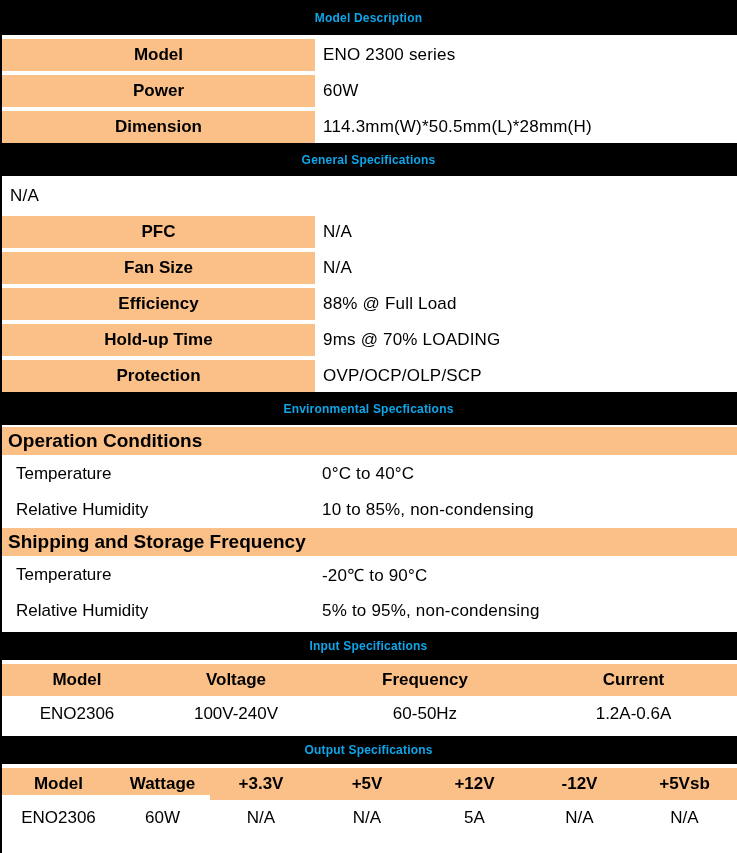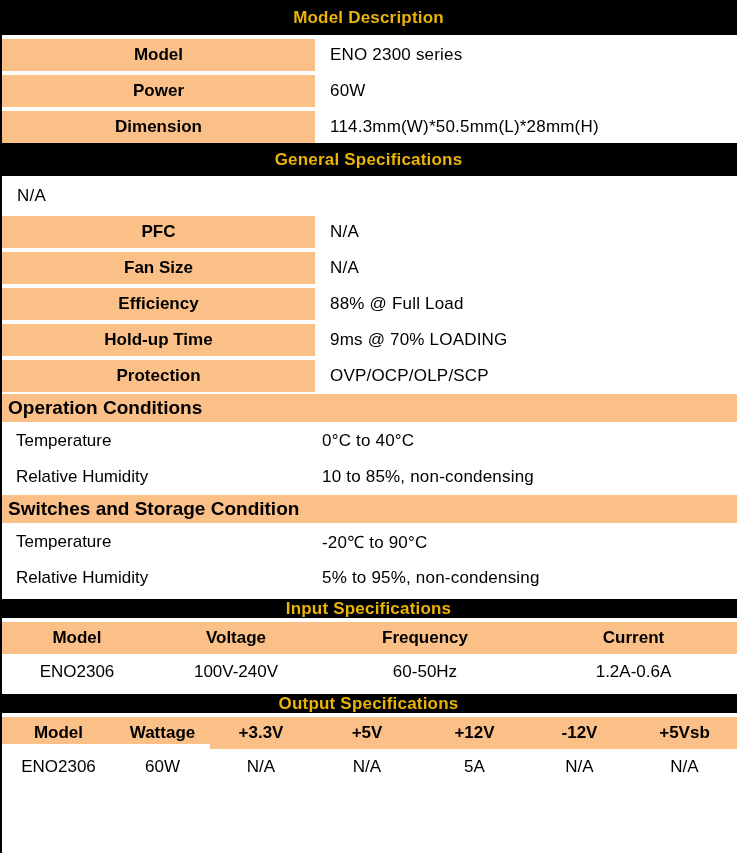--- a/index.html
+++ b/index.html
@@ -4,30 +4,30 @@
 <style>
   * { margin:0; padding:0; box-sizing:border-box; }
   html,body { width:737px; height:853px; overflow:hidden; background:#fff;
     font-family:"Liberation Sans", sans-serif; color:#000; }
   #page { position:relative; width:737px; height:853px; }
 
   
   .left-rule { position:absolute; left:0; top:0; width:2px; height:853px; background:#000; z-index:4; }
 
   
-  .band { height:33px; background:#000; color:#eab308; display:flex; align-items:center;
-          justify-content:center; font-weight:bold; font-size:17px; letter-spacing:0.2px; }
+  .band { height:33px; background:#000; color:#0ea5e9; display:flex; align-items:center;
+          justify-content:center; font-weight:bold; font-size:12px; letter-spacing:0.2px; }
   .band.first { height:35px; }
-  .band.slim { height:19px; }
+  .band.slim { height:28px; }
 
   
   .kv-row { display:flex; height:32px; margin-top:4px; padding-left:2px; }
   .kv-label { flex:0 0 313px; background:var(--orange); display:flex; align-items:center;
               justify-content:center; font-weight:bold; font-size:17px; }
-  .kv-value { flex:1; display:flex; align-items:center; padding-left:15px; font-size:17px;
+  .kv-value { flex:1; display:flex; align-items:center; padding-left:8px; font-size:17px;
               letter-spacing:0.2px; }
 
   
   .subhead { height:28px; background:var(--orange); display:flex; align-items:center;
              padding-left:8px; font-weight:bold; font-size:19px; }
   .subhead.mt { margin-top:2px; }
   .env-row { display:flex; align-items:center; height:37px; padding-left:2px; }
   .env-row.short { height:36px; }
   .env-label { flex:0 0 313px; padding-left:14px; font-size:17px; }
   .env-value { flex:1; padding-left:7px; font-size:17px; letter-spacing:0.2px; }
@@ -98,33 +98,36 @@
     <div class="kv-row">
       <div class="kv-label">Hold-up Time</div>
       <div class="kv-value">9ms  @ 70% LOADING</div>
     </div>
     <div class="kv-row">
       <div class="kv-label">Protection</div>
       <div class="kv-value">OVP/OCP/OLP/SCP</div>
     </div>
   </div>
 
+  <div class="band">
+    <span>Environmental Specfications</span>
+  </div>
   <div class="subhead mt">
     <span>Operation Conditions</span>
   </div>
   <div class="env-row">
     <div class="env-label">Temperature</div>
     <div class="env-value">0°C to 40°C</div>
   </div>
   <div class="env-row short">
     <div class="env-label">Relative Humidity</div>
     <div class="env-value">10 to 85%, non-condensing</div>
   </div>
   <div class="subhead">
-    <span>Switches and Storage Condition</span>
+    <span>Shipping and Storage Frequency</span>
   </div>
   <div class="env-row">
     <div class="env-label">Temperature</div>
     <div class="env-value">-20℃ to 90°C</div>
   </div>
   <div class="env-row short">
     <div class="env-label">Relative Humidity</div>
     <div class="env-value">5% to 95%, non-condensing</div>
   </div>
 

